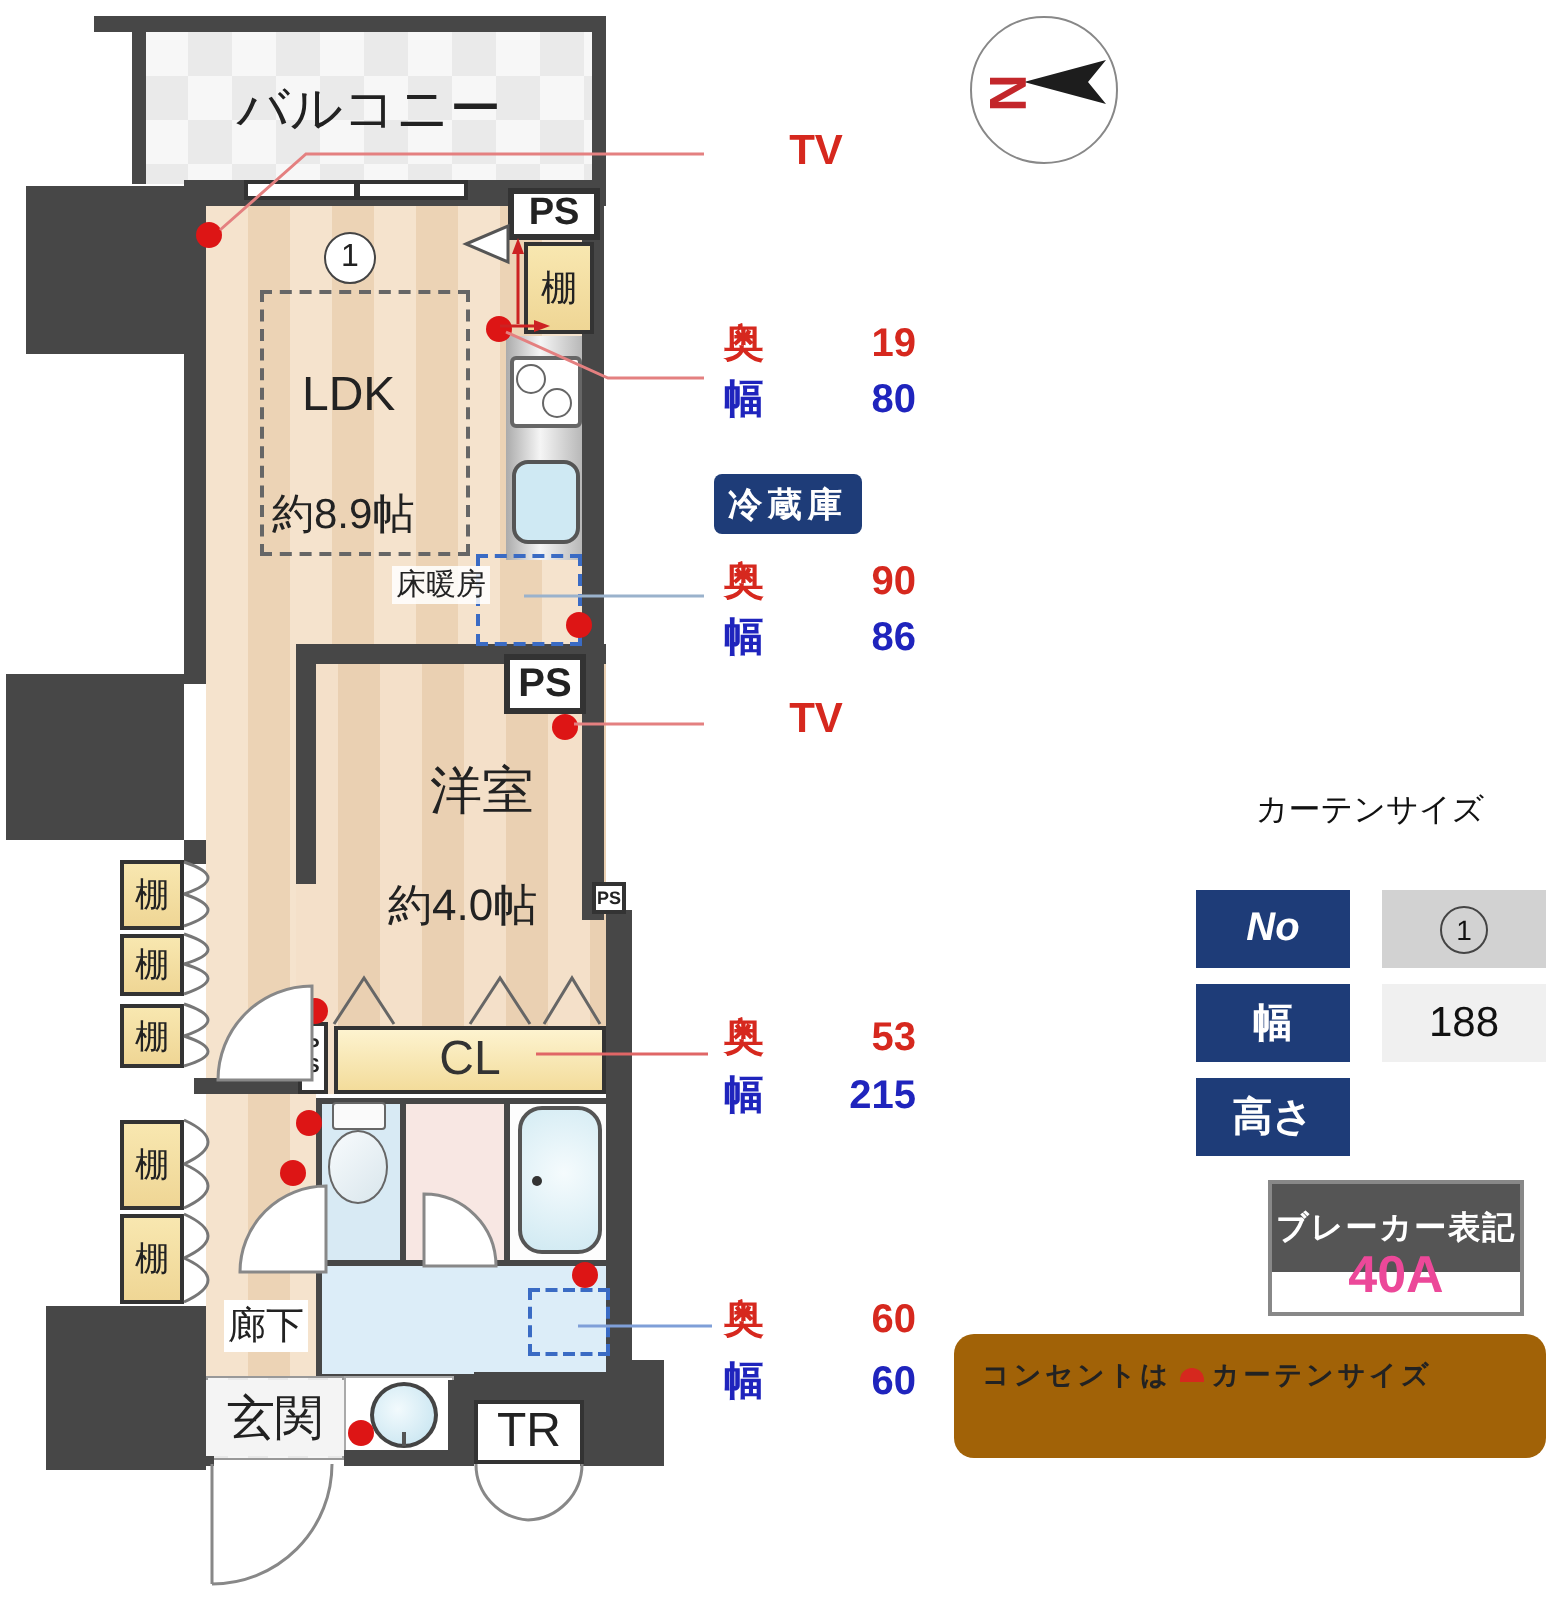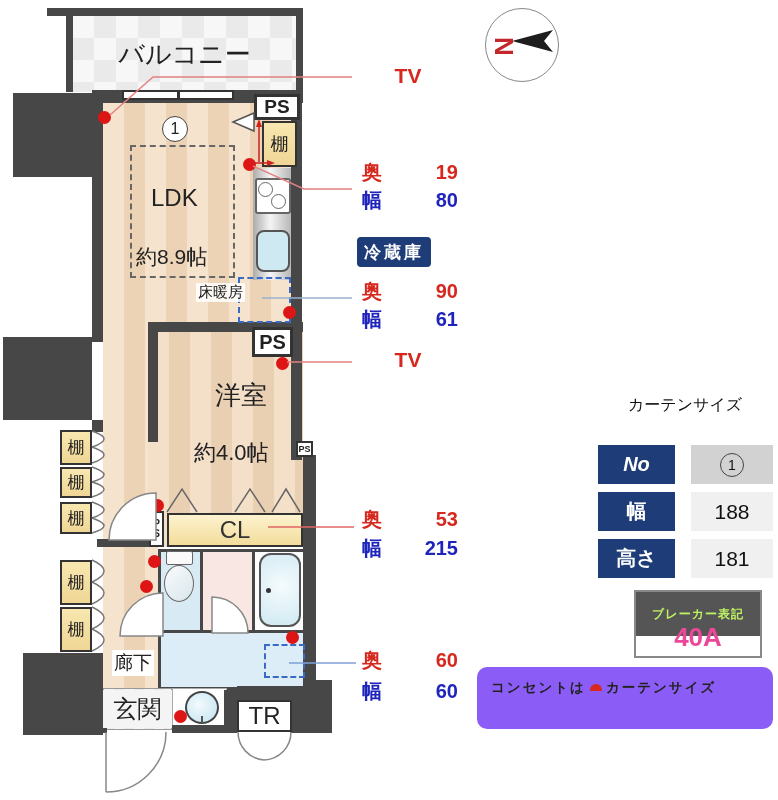--- a/index.html
+++ b/index.html
@@ -198,21 +198,21 @@
     <span class="blue">80</span>
   </div>
 
   <div class="badge" style="left:357px;top:237px;width:74px;height:30px;font-size:17px;border-radius:4px;">冷蔵庫</div>
   <div class="dimrow" style="left:362px;top:279px;">
     <span class="red">奥</span>
     <span class="red">90</span>
   </div>
   <div class="dimrow" style="left:362px;top:307px;">
     <span class="blue">幅</span>
-    <span class="blue">61</span>
+    <span class="blue">86</span>
   </div>
 
   <div class="tv" style="left:380px;top:348px;">TV</div>
 
   <div class="dimrow" style="left:362px;top:507px;">
     <span class="red">奥</span>
     <span class="red">53</span>
   </div>
   <div class="dimrow" style="left:362px;top:536px;">
     <span class="blue">幅</span>
@@ -231,28 +231,27 @@
   <div class="lbl ctr" style="left:597px;top:392px;width:176px;height:26px;font-size:16px;color:#111;">カーテンサイズ</div>
   <div class="tblh" style="left:598px;top:445px;width:77px;height:39px;font-style:italic;">No</div>
   <div class="tblv" style="left:691px;top:445px;width:82px;height:39px;background:#d2d2d2;">
     <span class="circle1" style="width:24px;height:24px;font-size:14px;background:transparent;">
       <span>1</span>
     </span>
   </div>
   <div class="tblh" style="left:598px;top:492px;width:77px;height:39px;">幅</div>
   <div class="tblv" style="left:691px;top:492px;width:82px;height:39px;">188</div>
   <div class="tblh" style="left:598px;top:539px;width:77px;height:39px;">高さ</div>
-  <div class="tblv" style="left:691px;top:539px;width:82px;height:39px;">181</div>
 
   <div class="abs" style="left:634px;top:590px;width:128px;height:68px;border:2px solid #888;box-sizing:border-box;background:#fff;">
-    <div style="position:absolute;left:0;top:0;width:100%;height:44px;background:#555;color:#bef264;font-size:12px;font-weight:bold;display:flex;align-items:center;justify-content:center;letter-spacing:1px;">ブレーカー表記</div>
+    <div style="position:absolute;left:0;top:0;width:100%;height:44px;background:#555;color:#ffffff;font-size:16px;font-weight:bold;display:flex;align-items:center;justify-content:center;letter-spacing:1px;">ブレーカー表記</div>
     <div style="position:absolute;left:0;top:27px;width:100%;height:37px;color:#ec4899;font-size:26px;font-weight:bold;display:flex;align-items:center;justify-content:center;">40A</div>
   </div>
 
-  <div class="abs" style="left:477px;top:667px;width:296px;height:62px;background:#8b5cf6;border-radius:10px;box-sizing:border-box;padding:10px 14px;font-size:13.5px;font-weight:bold;letter-spacing:2px;color:#222;line-height:21px;">
+  <div class="abs" style="left:477px;top:667px;width:296px;height:62px;background:#a16207;border-radius:10px;box-sizing:border-box;padding:10px 14px;font-size:13.5px;font-weight:bold;letter-spacing:2px;color:#222;line-height:21px;">
     <div style="display:flex;align-items:center;">
       <span>コンセントは</span>
       <span style="display:inline-block;width:12px;height:7px;background:#d6281e;border-radius:12px 12px 0 0;margin:0 4px;"></span>
       <span>カーテンサイズ</span>
     </div>
   </div>
 
 </div>
 
 </body></html>

